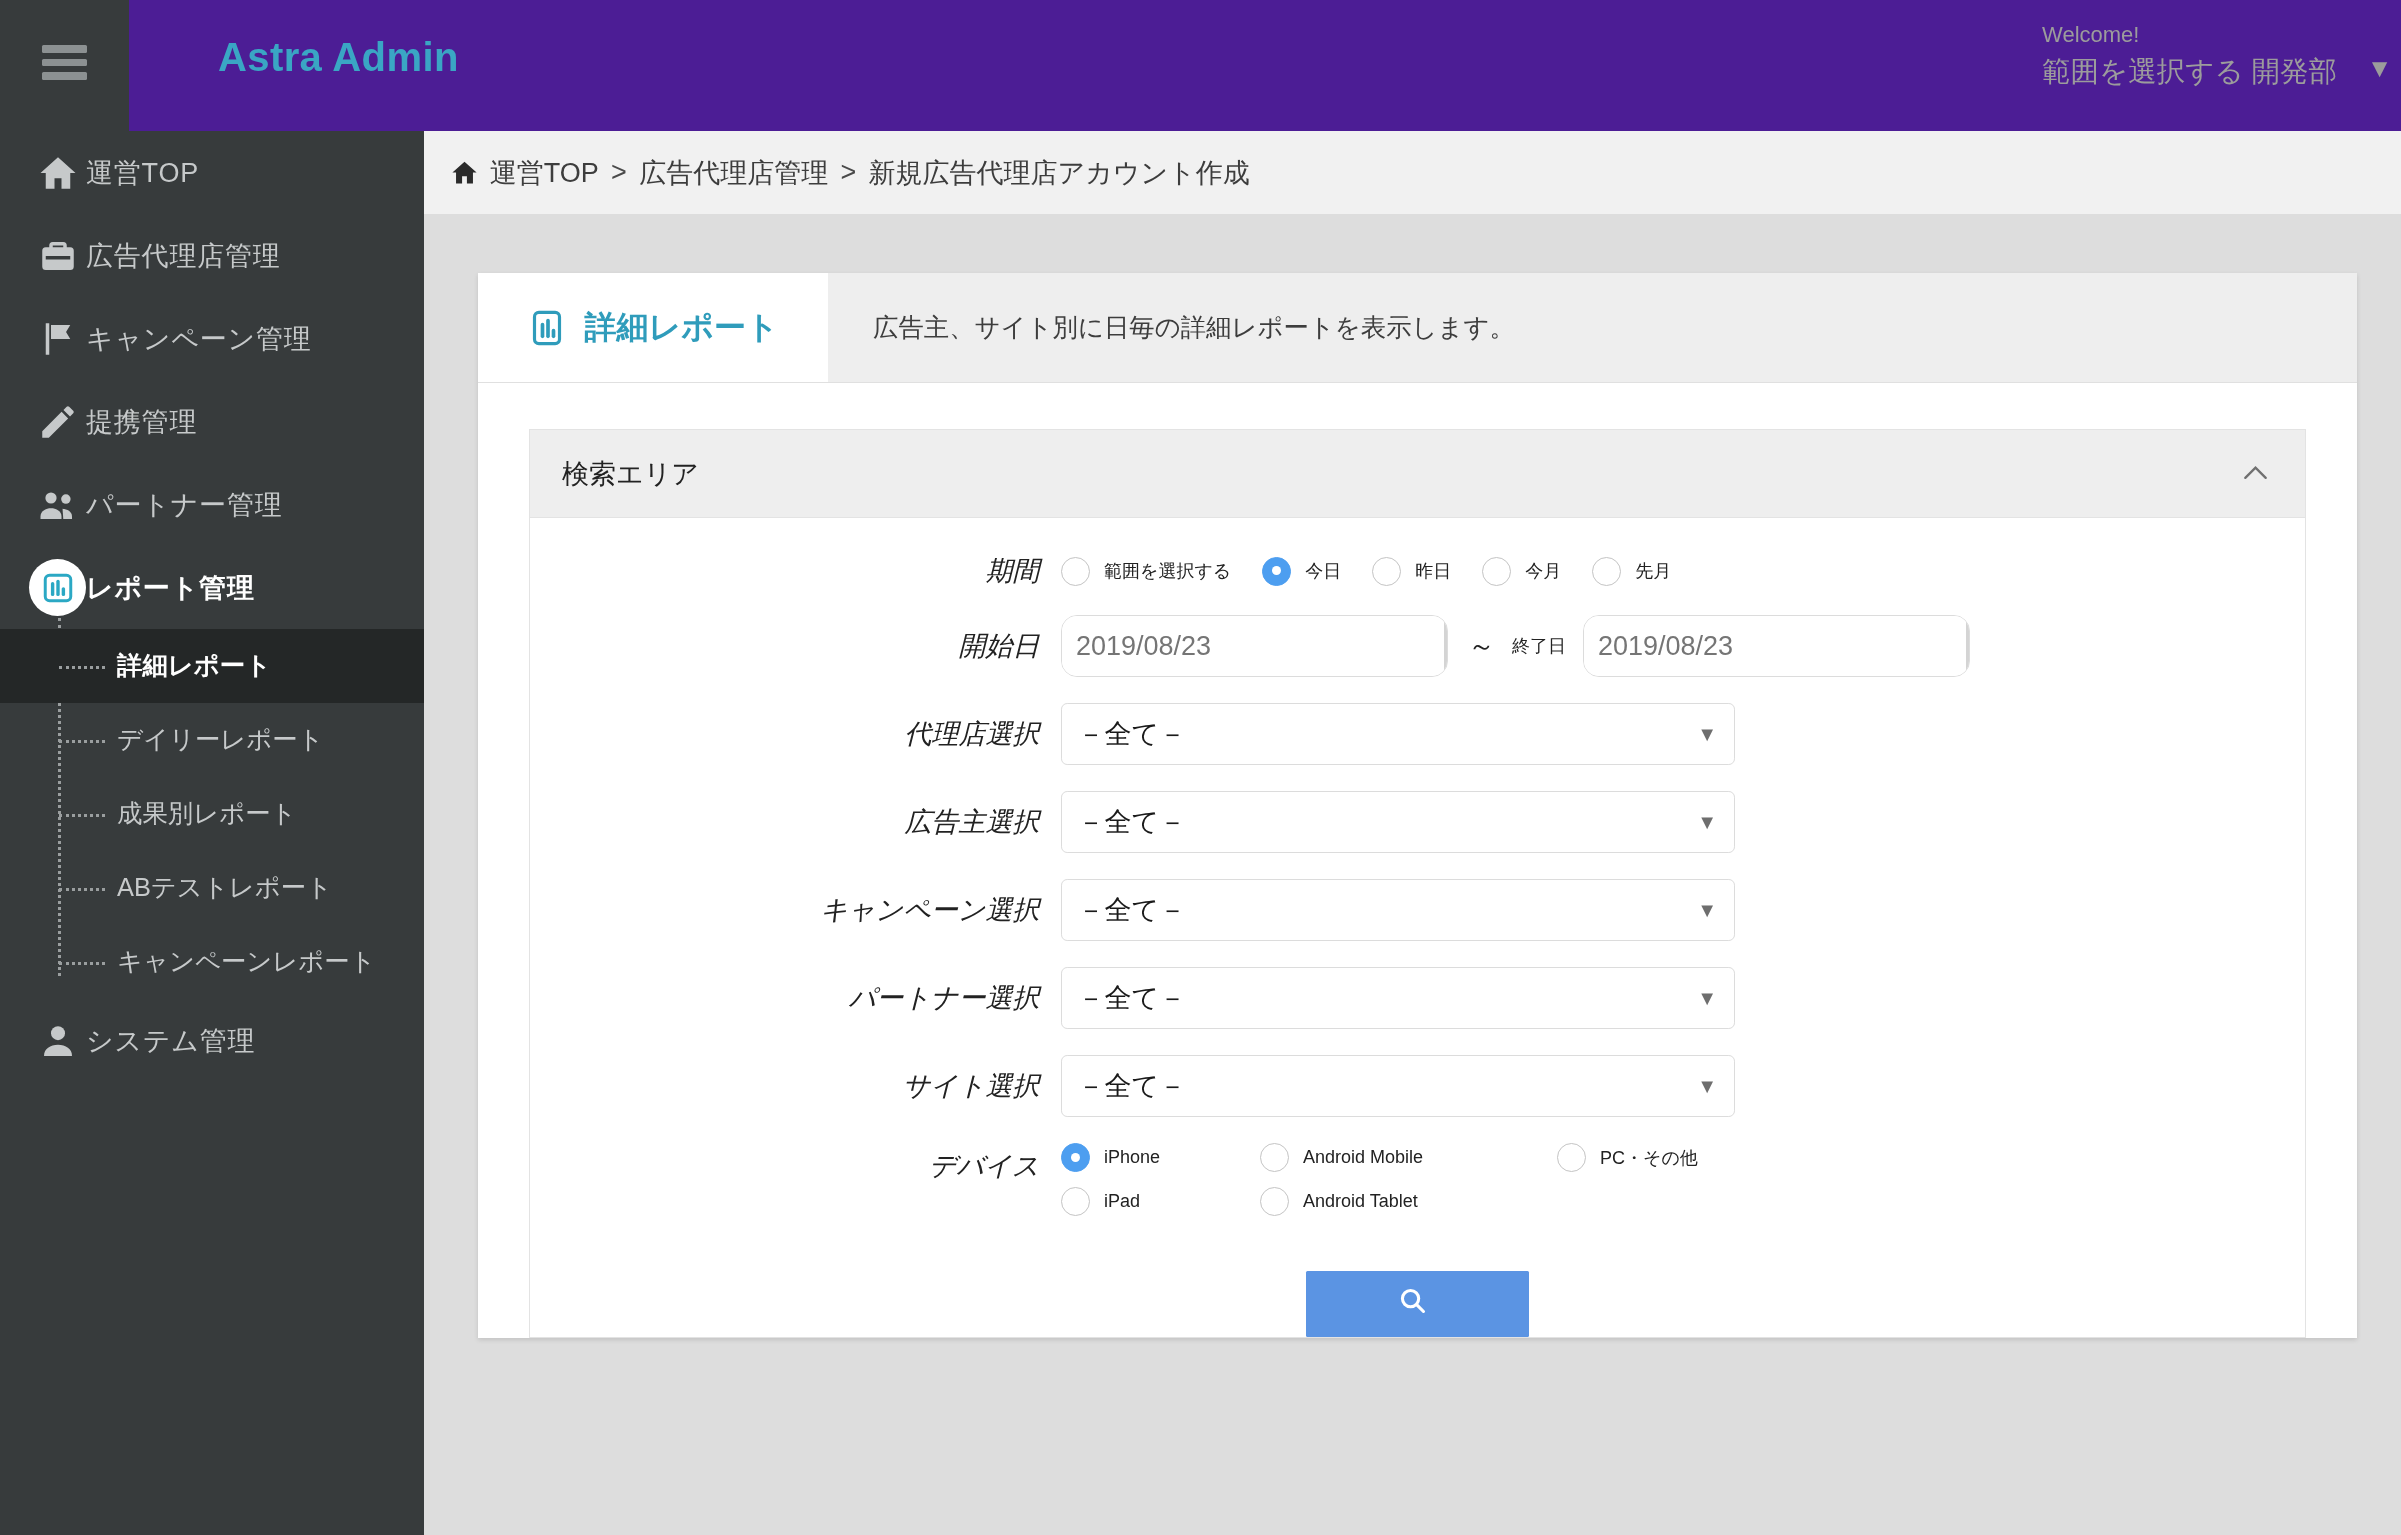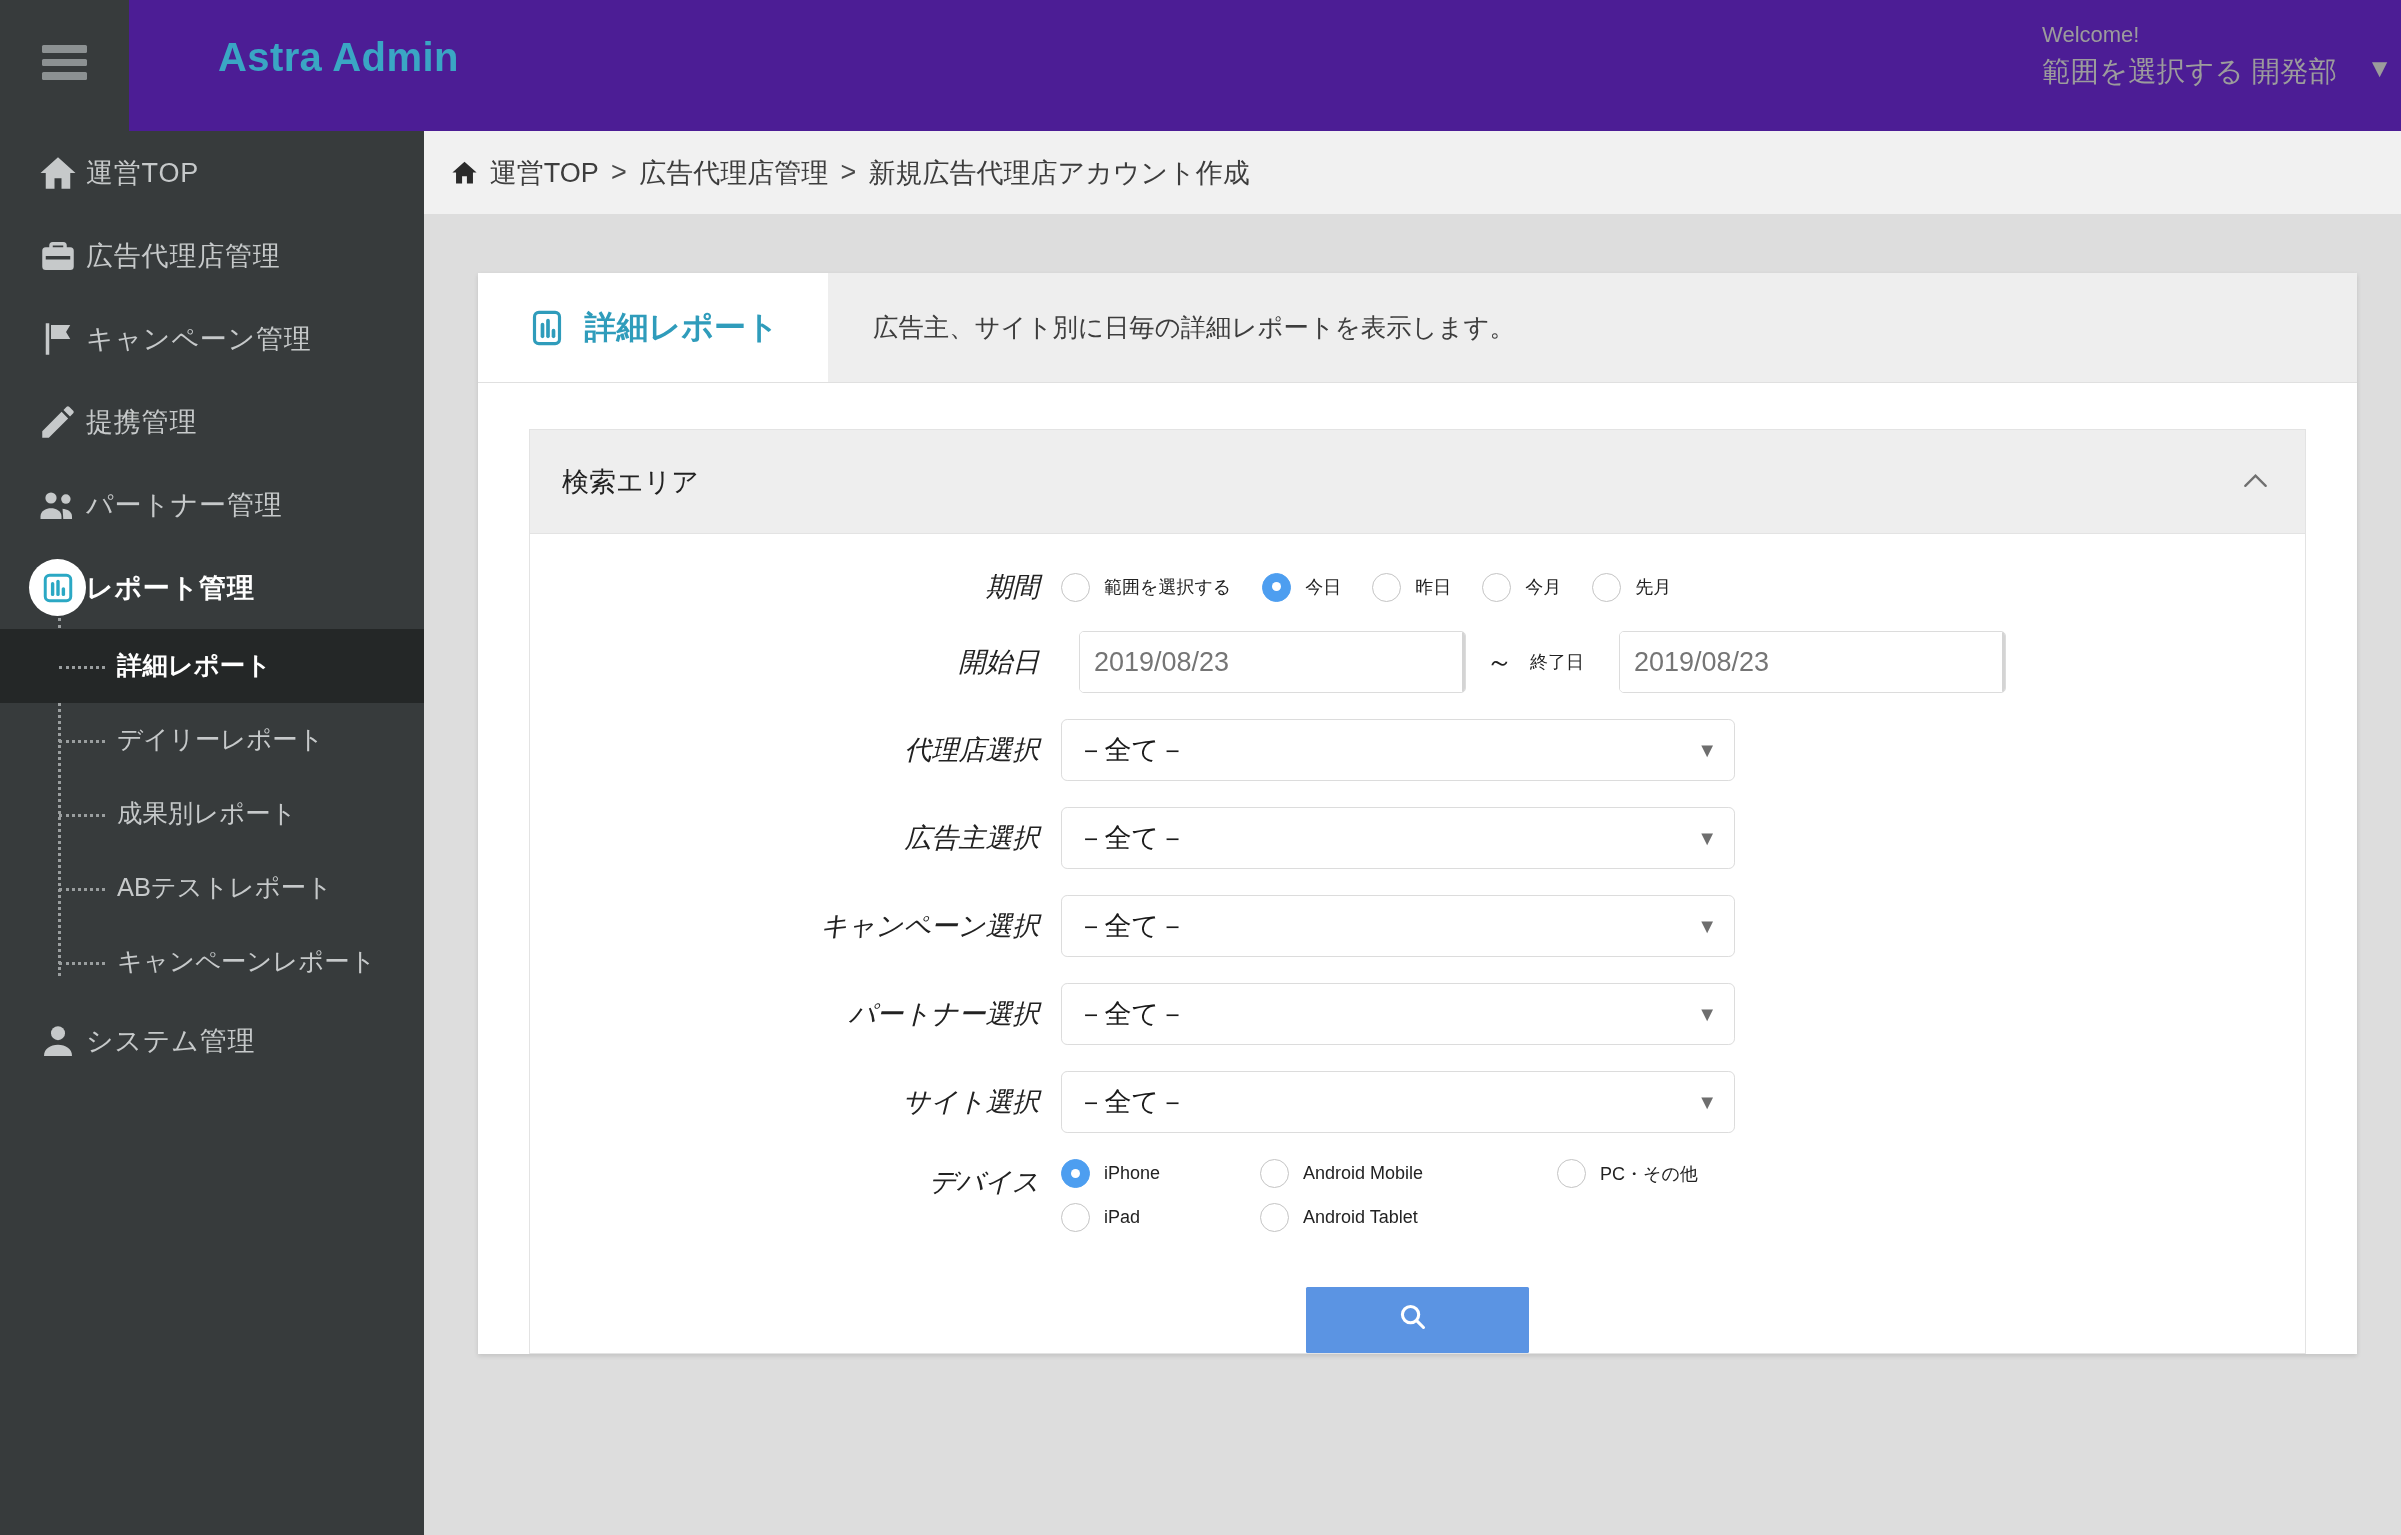--- a/index.html
+++ b/index.html
@@ -158,21 +158,21 @@
   .tab-desc {
     flex: 1;
     display: flex; align-items: center;
     padding-left: 45px;
     font-size: 25.4px; color: #3d3d3d;
     background: #eeeeee;
   }
 
   .panel { padding: 46px 51px 0 51px; }
   .panel-head {
-    height: 105px;
+    height: 89px;
     background: #eeeeee;
     border: 0.8px solid #e3e3e3;
     display: flex; align-items: center; justify-content: space-between;
     padding: 0 32px;
   }
   .panel-head .ptitle { font-size: 27px; color: #222; }
   .chev { cursor: pointer; display: flex; align-items: center; }
 
   .panel-body {
     border: 0.8px solid #e3e3e3;
@@ -211,22 +211,22 @@
     content: ""; position: absolute;
     left: 8.5px; top: 8.5px; width: 9.2px; height: 9.2px;
     border-radius: 50%; background: #fff;
   }
   .radio .rlabel { font-size: 18px; color: #222; }
 
   
   .date-wrap {
     display: flex; align-items: stretch;
     width: 387px; height: 62px;
-    border: 0.8px solid #dcdcdc; border-radius: 5px;
-    overflow: hidden; background: #fff; margin-left: 18px;
+    border: 0.8px solid #dcdcdc; border-radius: 16px;
+    overflow: hidden; background: #fff;
   }
   .date-wrap input {
     flex: 1; border: none; outline: none;
     font-size: 27px; color: #9a9a9a;
     padding: 0 14px;
     font-family: "Liberation Sans", sans-serif;
     background: #fff;
   }
   .date-wrap .calbtn {
     width: 72px; flex: 0 0 72px;

